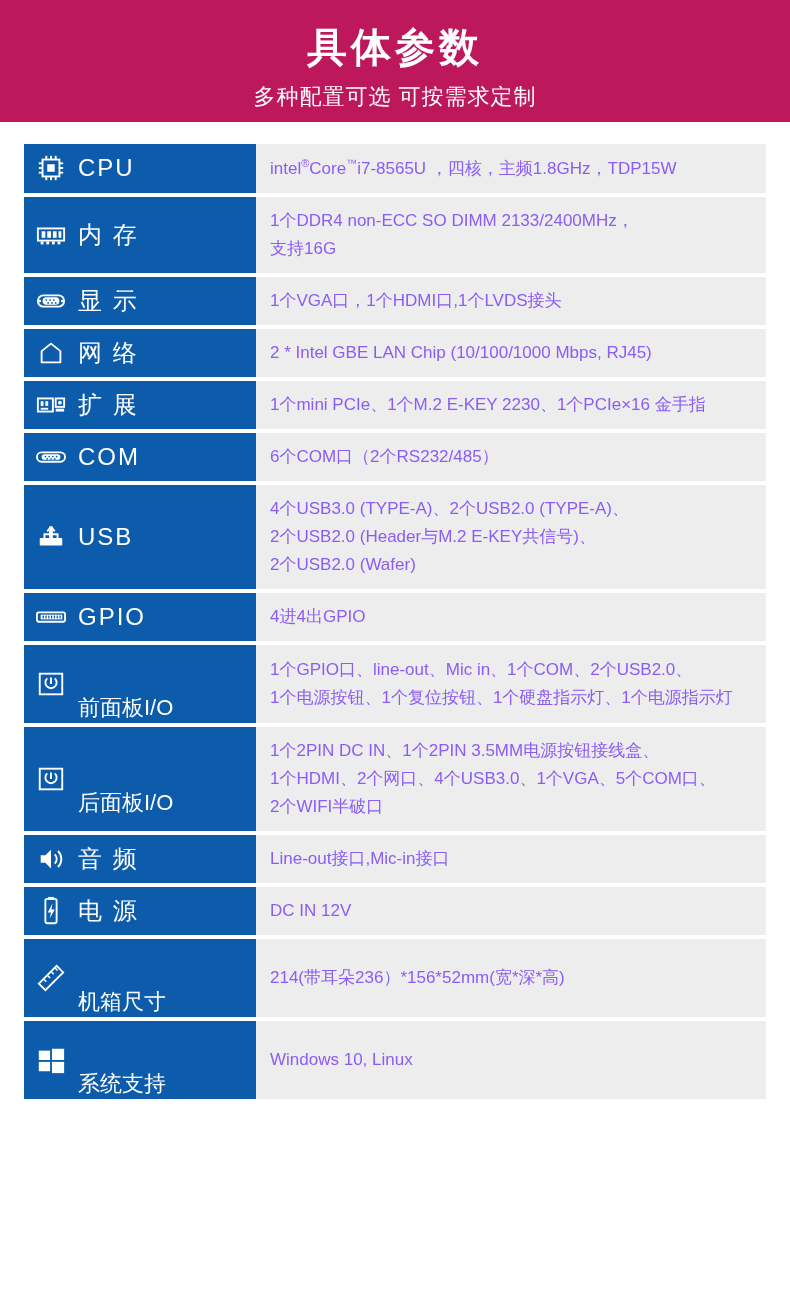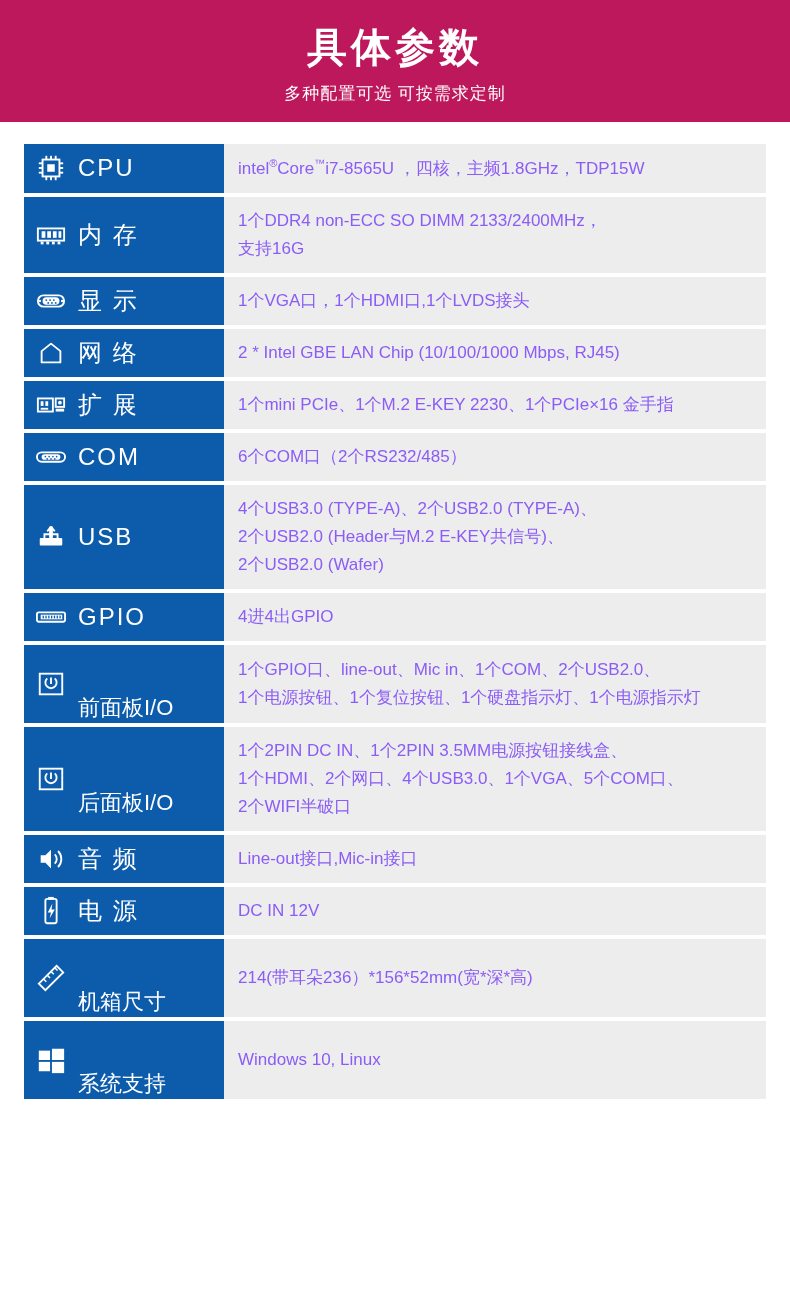--- a/index.html
+++ b/index.html
@@ -24,40 +24,40 @@
     height: 122px;
     box-sizing: border-box;
   }
   .header-title {
     font-size: 40px;
     font-weight: bold;
     letter-spacing: 4px;
     line-height: 1.25;
   }
   .header-sub {
-    font-size: 17px;
+    font-size: 22px;
     letter-spacing: 1px;
     margin-top: 10px;
     font-weight: normal;
   }
 
   
   .spec-wrap {
     padding: 18px 24px 10px 24px;
     box-sizing: border-box;
   }
   .spec-table {
     width: 742px;
     border-collapse: separate;
     border-spacing: 0 4px;
     table-layout: fixed;
   }
   .spec-row { }
   .label-cell {
-    width: 200px;
+    width: 232px;
     background: #0c5cab;
     color: #ffffff;
     vertical-align: middle;
     padding: 0 6px 0 10px;
     box-sizing: border-box;
     height: 46px;
   }
   .label-inner {
     display: flex;
     align-items: center;

